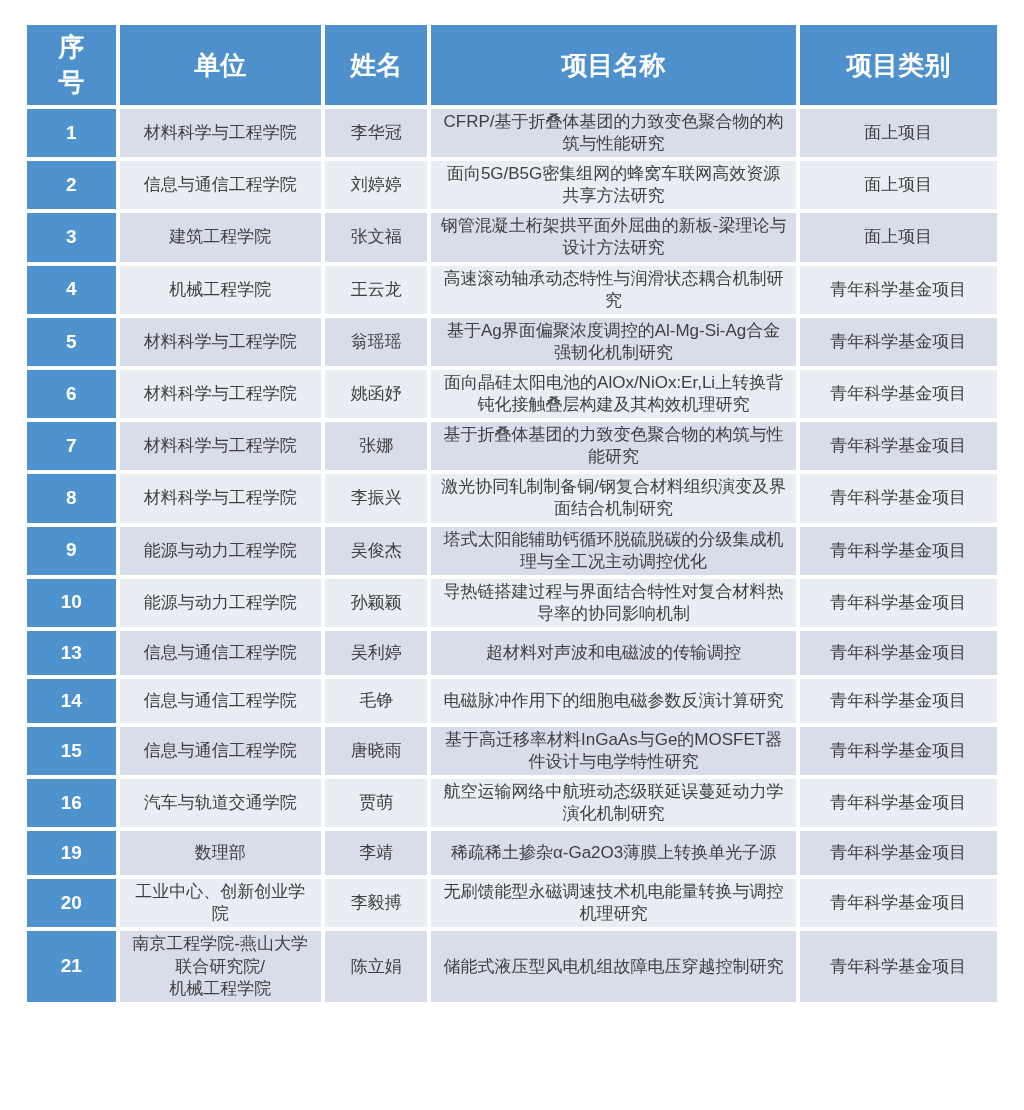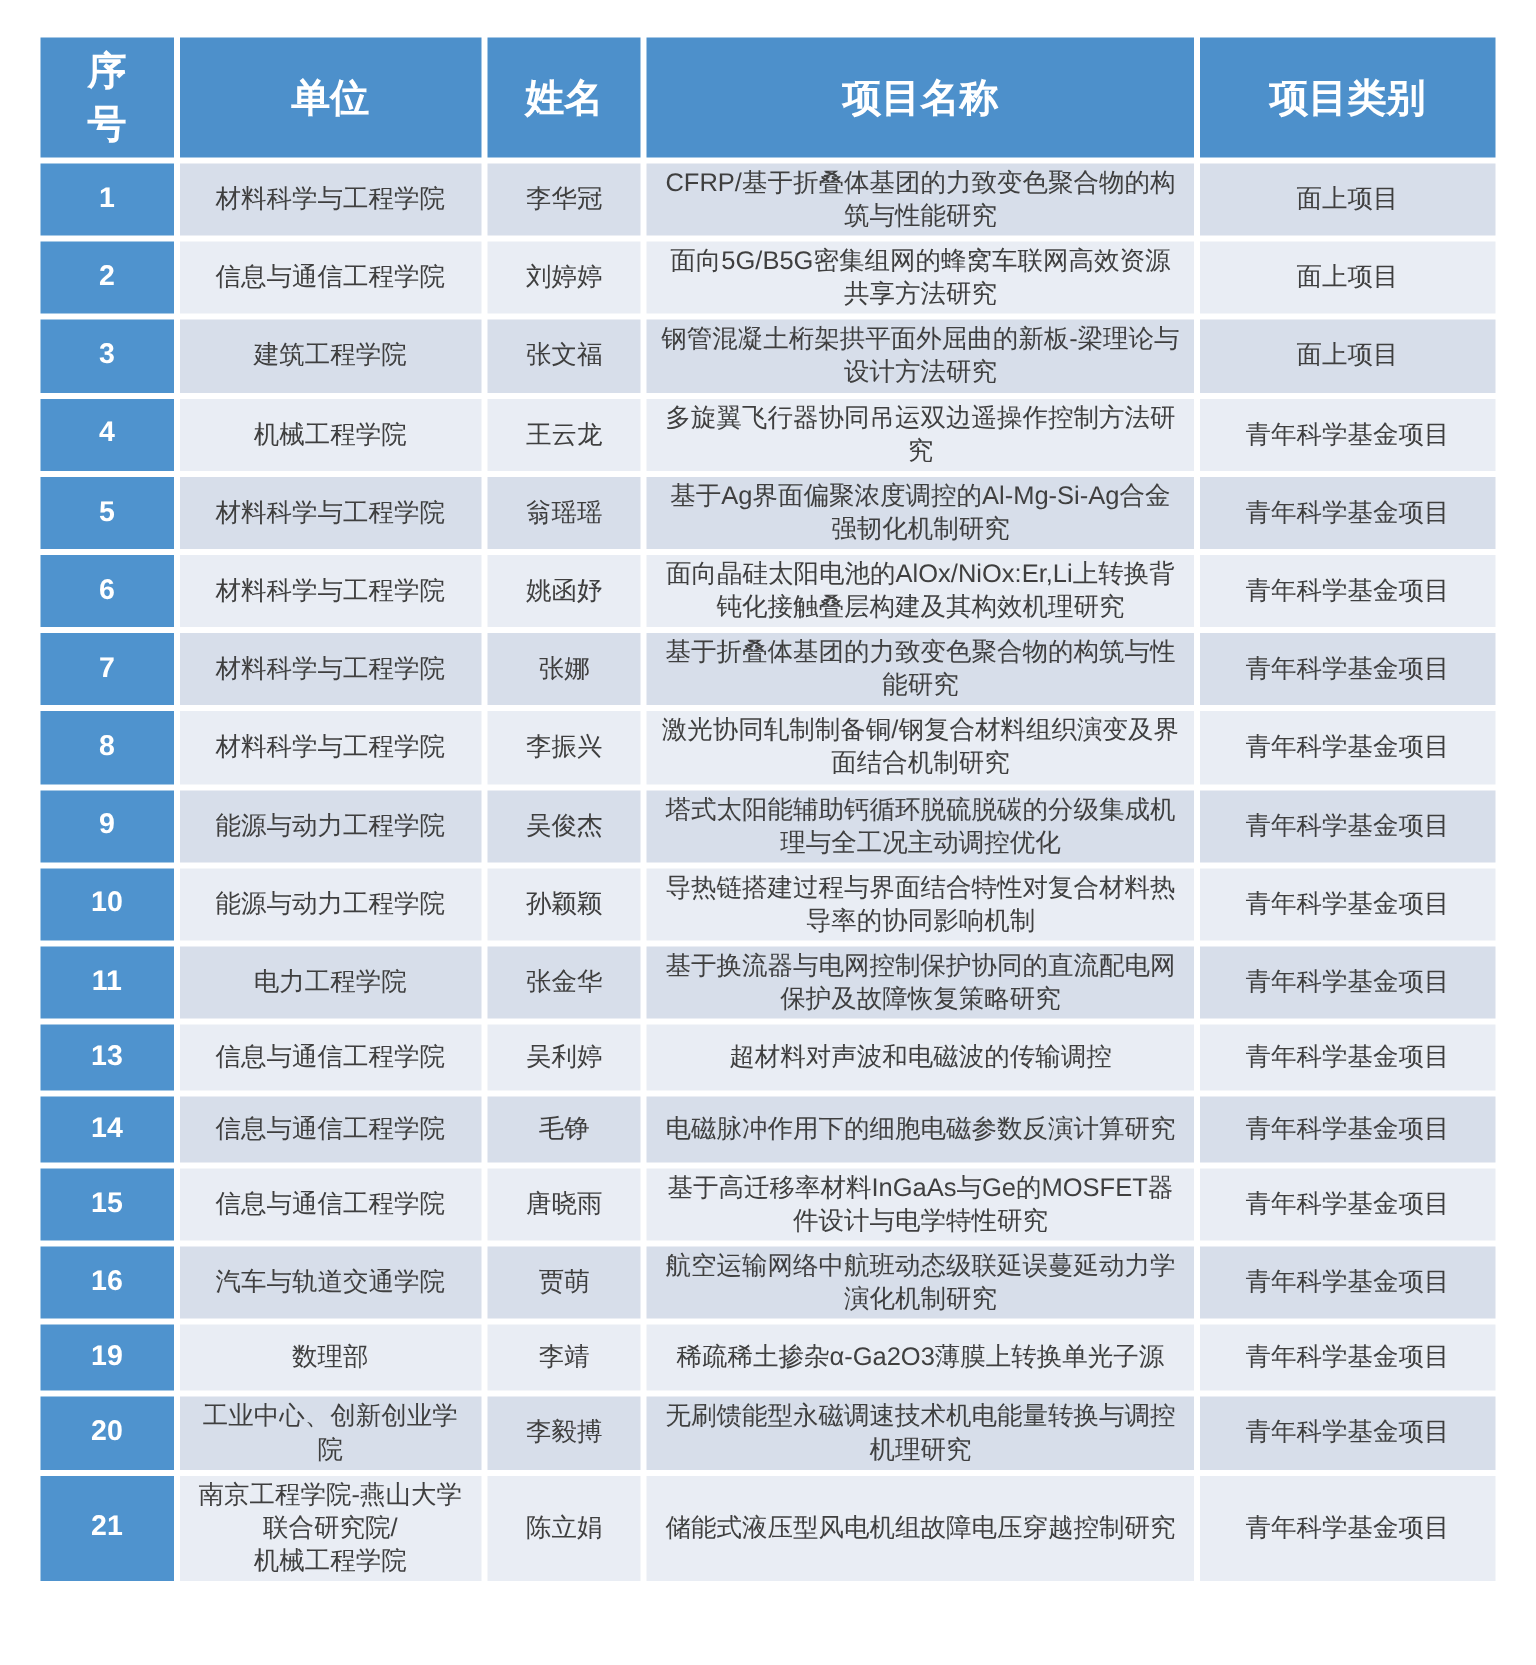--- a/index.html
+++ b/index.html
@@ -93,21 +93,21 @@
     <td class="col-index">3</td>
     <td class="data-cell col-unit">建筑工程学院</td>
     <td class="data-cell col-name">张文福</td>
     <td class="data-cell col-title">钢管混凝土桁架拱平面外屈曲的新板-梁理论与设计方法研究</td>
     <td class="data-cell col-category">面上项目</td>
   </tr>
         <tr>
     <td class="col-index">4</td>
     <td class="data-cell col-unit">机械工程学院</td>
     <td class="data-cell col-name">王云龙</td>
-    <td class="data-cell col-title">多旋翼飞行器协同吊运双边遥操作控制方法研究</td>
+    <td class="data-cell col-title">高速滚动轴承动态特性与润滑状态耦合机制研究</td>
     <td class="data-cell col-category">青年科学基金项目</td>
   </tr>
         <tr>
     <td class="col-index">5</td>
     <td class="data-cell col-unit">材料科学与工程学院</td>
     <td class="data-cell col-name">翁瑶瑶</td>
     <td class="data-cell col-title">基于Ag界面偏聚浓度调控的Al-Mg-Si-Ag合金强韧化机制研究</td>
     <td class="data-cell col-category">青年科学基金项目</td>
   </tr>
         <tr>
@@ -136,27 +136,20 @@
     <td class="data-cell col-unit">能源与动力工程学院</td>
     <td class="data-cell col-name">吴俊杰</td>
     <td class="data-cell col-title">塔式太阳能辅助钙循环脱硫脱碳的分级集成机理与全工况主动调控优化</td>
     <td class="data-cell col-category">青年科学基金项目</td>
   </tr>
         <tr>
     <td class="col-index">10</td>
     <td class="data-cell col-unit">能源与动力工程学院</td>
     <td class="data-cell col-name">孙颖颖</td>
     <td class="data-cell col-title">导热链搭建过程与界面结合特性对复合材料热导率的协同影响机制</td>
-    <td class="data-cell col-category">青年科学基金项目</td>
-  </tr>
-        <tr>
-    <td class="col-index">11</td>
-    <td class="data-cell col-unit">电力工程学院</td>
-    <td class="data-cell col-name">张金华</td>
-    <td class="data-cell col-title">基于换流器与电网控制保护协同的直流配电网保护及故障恢复策略研究</td>
     <td class="data-cell col-category">青年科学基金项目</td>
   </tr>
         <tr>
     <td class="col-index">13</td>
     <td class="data-cell col-unit">信息与通信工程学院</td>
     <td class="data-cell col-name">吴利婷</td>
     <td class="data-cell col-title">超材料对声波和电磁波的传输调控</td>
     <td class="data-cell col-category">青年科学基金项目</td>
   </tr>
         <tr>

